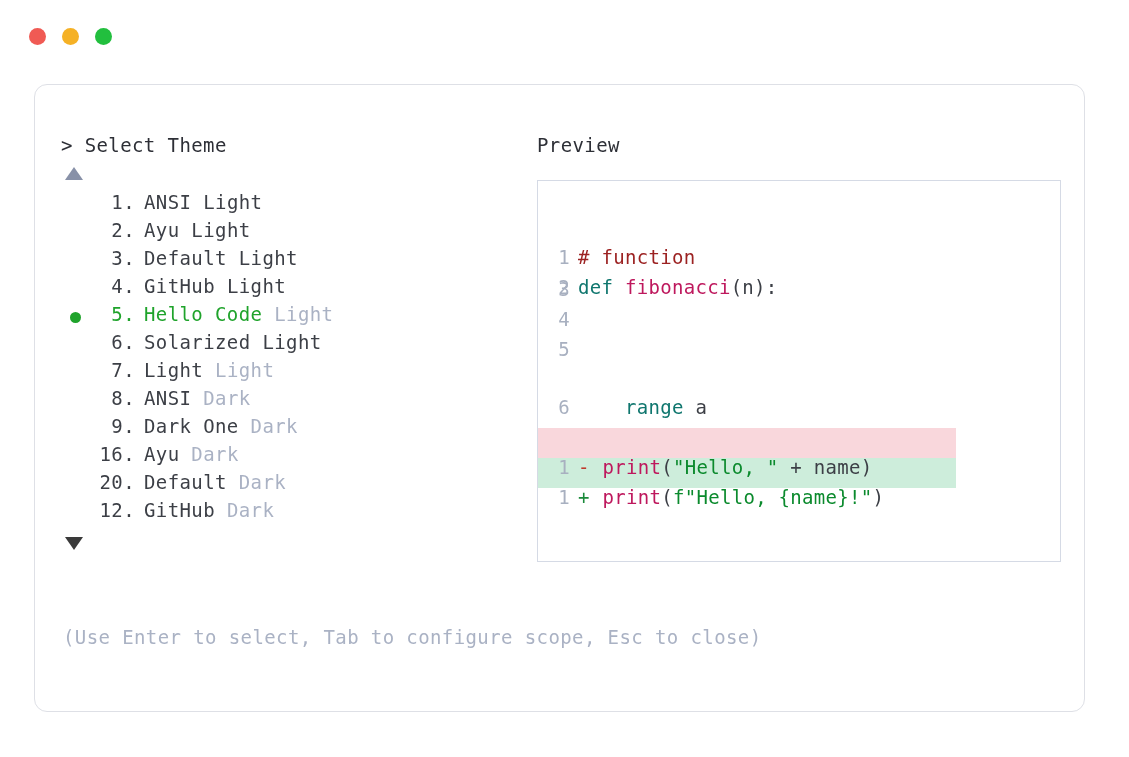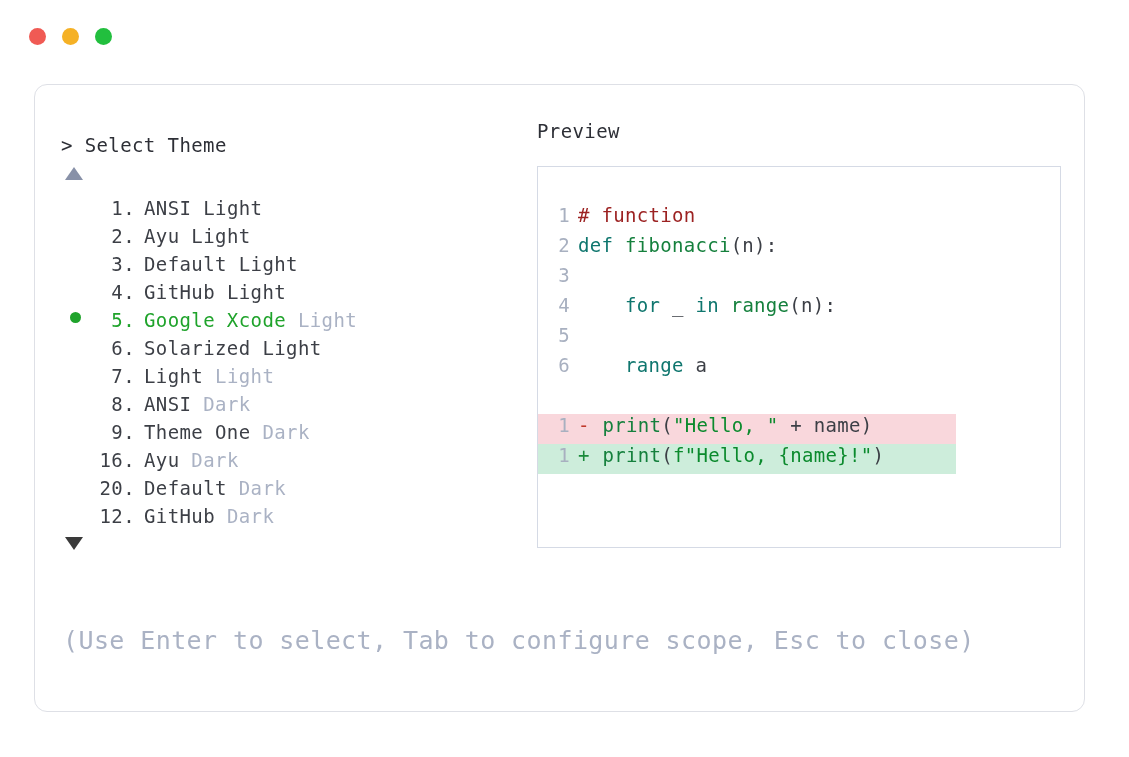--- a/index.html
+++ b/index.html
@@ -113,41 +113,41 @@
     border-radius: 50%;
     background: #1fa32b;
   }
   .bullet.hidden { background: transparent; }
   .idx {
     width: 46px;
     flex: 0 0 46px;
     text-align: right;
     color: #3c3f46;
   }
-  .nm { color: #3c3f46; padding-left: 9px; margin-top: 6px; }
+  .nm { color: #3c3f46; padding-left: 9px; }
   .sfx { color: #3c3f46; }
   .sfx.muted { color: #aab2c4; }
   .theme-row.selected .idx,
   .theme-row.selected .nm { color: #1fa32b; }
 
   .hint {
     position: absolute;
     left: 28px;
     top: 541px;
-    font-size: 25px;
+    font-size: 19px;
     letter-spacing: 0.4px;
     color: #aab2c4;
     white-space: pre;
   }
 
   
   .right-col {
     position: absolute;
     left: 502px;
-    top: 34px;
+    top: 48px;
     width: 520px;
   }
   .preview-label {
     font-size: 19px;
     color: #2d2f36;
     letter-spacing: 0.4px;
     white-space: pre;
     line-height: 24px;
   }
   .code-panel {
@@ -169,26 +169,26 @@
     white-space: pre;
   }
   .ln {
     width: 40px;
     flex: 0 0 40px;
     text-align: right;
     color: #a8b0c0;
     padding-right: 8px;
     box-sizing: border-box;
   }
-  .code-text { color: #3c3f46; }
+  .code-text { color: #3c3f46; margin-top: 28px; }
 
   
   .t-com { color: #9c2222; }
   .t-kw  { color: #0f766e; }
-  .t-fn  { color: #15803d; }
+  .t-fn  { color: #be185d; }
   .t-num { color: #0e7c7b; }
   .t-str { color: #0b8a2d; }
   .t-pl  { color: #3c3f46; }
 
   .diff-gap { height: 30px; }
   .diff-line { width: 418px; }
   .diff-del { background: #f9d7dc; }
   .diff-add { background: #cdeddb; }
   .sign-del { color: #c0392b; padding-right: 1px; }
   .sign-add { color: #1a8a3a; padding-right: 1px; }
@@ -206,40 +206,40 @@
   <div class="card-inner">
 
     <div class="left-col">
       <div class="prompt">&gt; Select Theme</div>
       <div class="arrow-up"></div>
       <div class="theme-list" id="theme-list">
           <div class="theme-row"><div class="bullet-cell"><div class="bullet hidden"></div></div><span class="idx"> 1.</span><span class="nm">ANSI</span><span class="sfx"> Light</span></div>
           <div class="theme-row"><div class="bullet-cell"><div class="bullet hidden"></div></div><span class="idx"> 2.</span><span class="nm">Ayu</span><span class="sfx"> Light</span></div>
           <div class="theme-row"><div class="bullet-cell"><div class="bullet hidden"></div></div><span class="idx"> 3.</span><span class="nm">Default</span><span class="sfx"> Light</span></div>
           <div class="theme-row"><div class="bullet-cell"><div class="bullet hidden"></div></div><span class="idx"> 4.</span><span class="nm">GitHub</span><span class="sfx"> Light</span></div>
-          <div class="theme-row selected"><div class="bullet-cell"><div class="bullet"></div></div><span class="idx"> 5.</span><span class="nm">Google Xcode</span><span class="sfx muted"> Light</span></div>
+          <div class="theme-row selected"><div class="bullet-cell"><div class="bullet"></div></div><span class="idx"> 5.</span><span class="nm">Hello Code</span><span class="sfx muted"> Light</span></div>
           <div class="theme-row"><div class="bullet-cell"><div class="bullet hidden"></div></div><span class="idx"> 6.</span><span class="nm">Solarized</span><span class="sfx"> Light</span></div>
           <div class="theme-row"><div class="bullet-cell"><div class="bullet hidden"></div></div><span class="idx"> 7.</span><span class="nm">Light</span><span class="sfx muted"> Light</span></div>
           <div class="theme-row"><div class="bullet-cell"><div class="bullet hidden"></div></div><span class="idx"> 8.</span><span class="nm">ANSI</span><span class="sfx muted"> Dark</span></div>
-          <div class="theme-row"><div class="bullet-cell"><div class="bullet hidden"></div></div><span class="idx"> 9.</span><span class="nm">Theme One</span><span class="sfx muted"> Dark</span></div>
+          <div class="theme-row"><div class="bullet-cell"><div class="bullet hidden"></div></div><span class="idx"> 9.</span><span class="nm">Dark One</span><span class="sfx muted"> Dark</span></div>
           <div class="theme-row"><div class="bullet-cell"><div class="bullet hidden"></div></div><span class="idx">16.</span><span class="nm">Ayu</span><span class="sfx muted"> Dark</span></div>
           <div class="theme-row"><div class="bullet-cell"><div class="bullet hidden"></div></div><span class="idx">20.</span><span class="nm">Default</span><span class="sfx muted"> Dark</span></div>
           <div class="theme-row"><div class="bullet-cell"><div class="bullet hidden"></div></div><span class="idx">12.</span><span class="nm">GitHub</span><span class="sfx muted"> Dark</span></div>
         </div>
       <div class="arrow-down"></div>
     </div>
 
     <div class="right-col">
       <div class="preview-label">Preview</div>
       <div class="code-panel">
         <div id="code-lines">
             <div class="code-line"><span class="ln">1</span><span class="code-text"><span class="t-com"># function</span></span></div>
             <div class="code-line"><span class="ln">2</span><span class="code-text"><span class="t-kw">def </span><span class="t-fn">fibonacci</span><span class="t-pl">(n):</span></span></div>
             <div class="code-line"><span class="ln">3</span></div>
-            <div class="code-line"><span class="ln">4</span><span class="code-text"><span class="t-pl">    </span><span class="t-kw">for</span><span class="t-pl"> _ </span><span class="t-kw">in</span><span class="t-pl"> </span><span class="t-fn">range</span><span class="t-pl">(n):</span></span></div>
+            <div class="code-line"><span class="ln">4</span></div>
             <div class="code-line"><span class="ln">5</span></div>
             <div class="code-line"><span class="ln">6</span><span class="code-text"><span class="t-pl">    </span><span class="t-kw">range</span><span class="t-pl"> a</span></span></div>
           </div>
         <div class="diff-gap"></div>
         <div id="diff-lines">
             <div class="code-line diff-line diff-del"><span class="ln">1</span><span class="sign-del">-</span><span class="t-pl"> </span><span class="code-text"><span class="t-fn">print</span><span class="t-pl">(</span><span class="t-str">"Hello, "</span><span class="t-pl"> + name)</span></span></div>
             <div class="code-line diff-line diff-add"><span class="ln">1</span><span class="sign-add">+</span><span class="t-pl"> </span><span class="code-text"><span class="t-fn">print</span><span class="t-pl">(</span><span class="t-str">f"Hello, {name}!"</span><span class="t-pl">)</span></span></div>
           </div>
       </div>
     </div>

